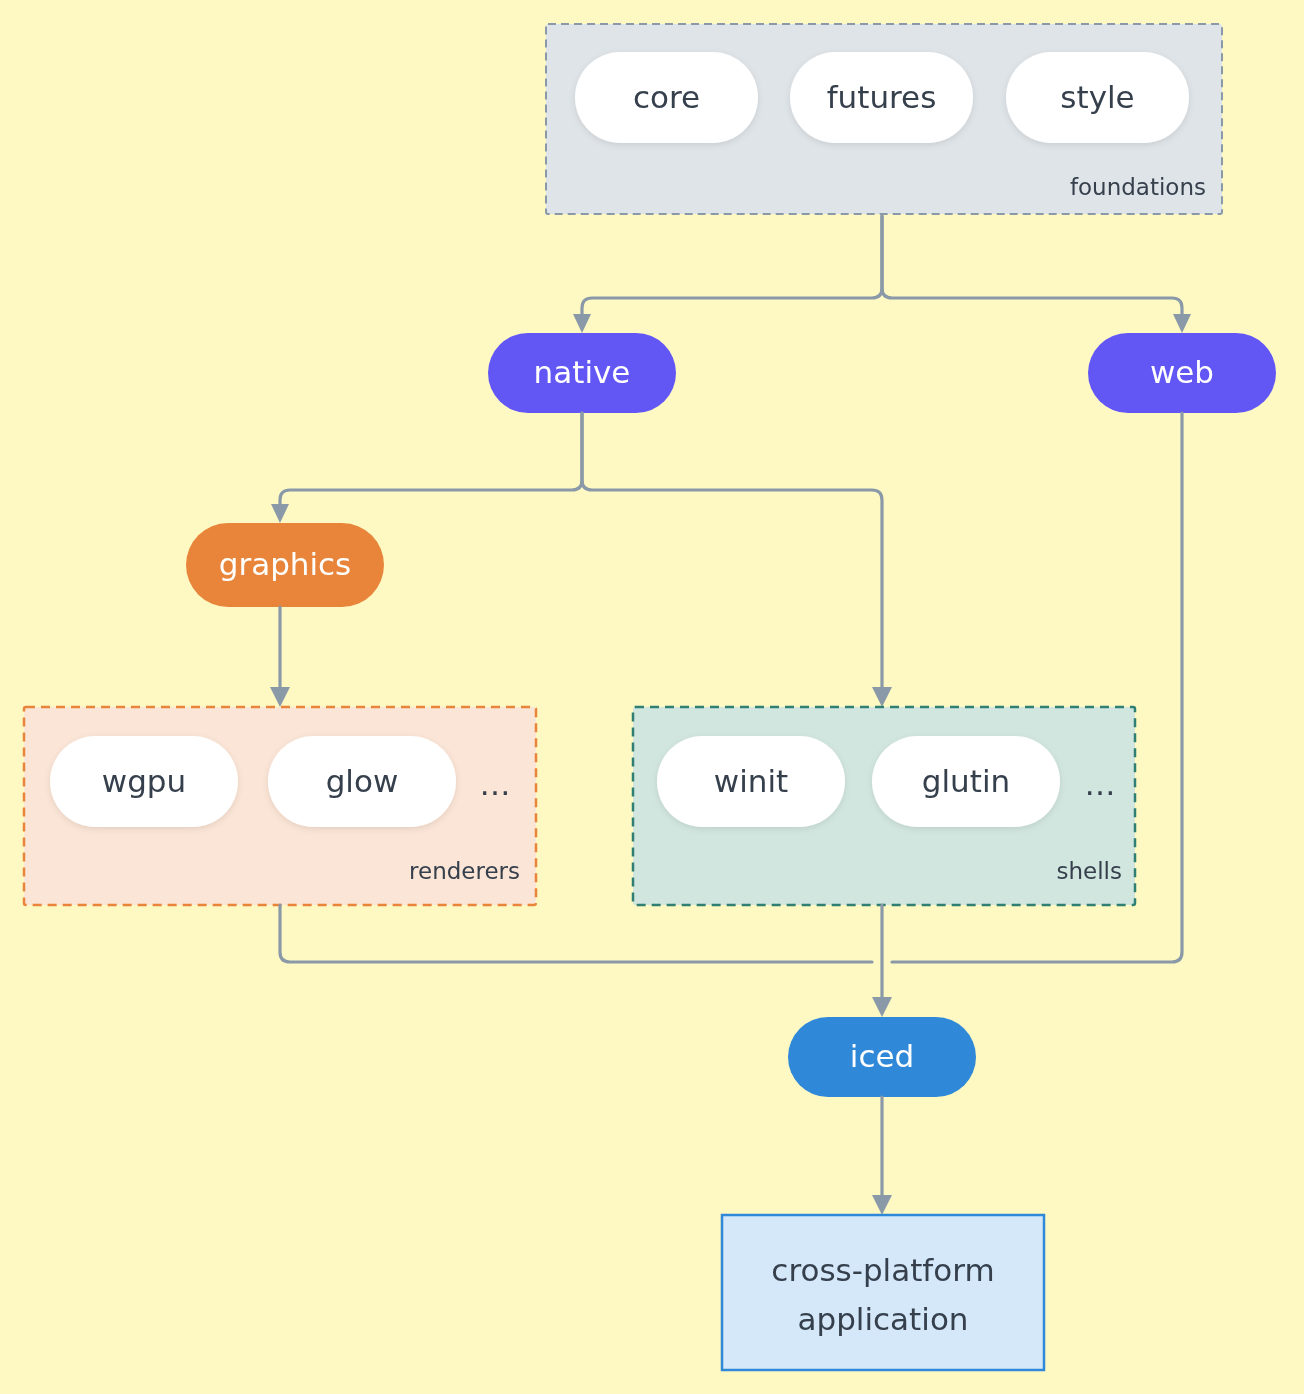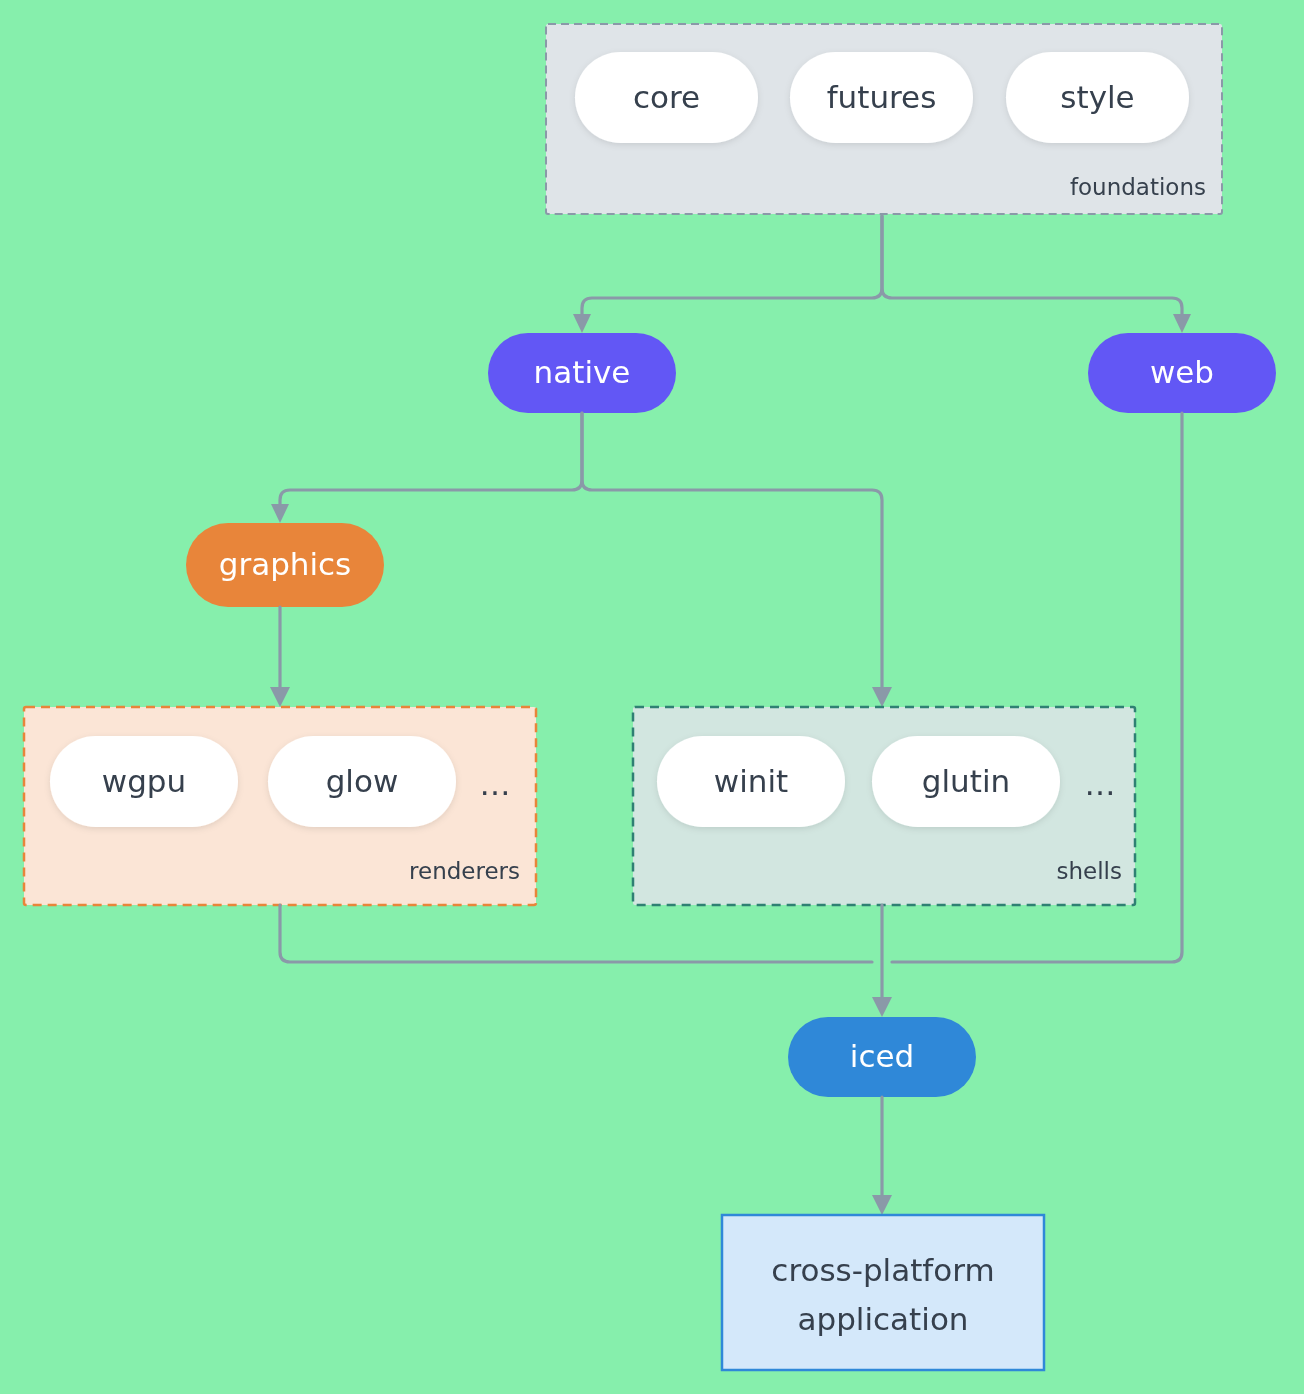--- a/index.html
+++ b/index.html
@@ -4,21 +4,21 @@
 <style>
   html, body {
     margin: 0;
     padding: 0;
     background: #000000;
   }
   #diagram-root {
     position: relative;
     width: 1304px;
     height: 1394px;
-    background: #86efac;
+    background: #fef9c3;
     font-family: "DejaVu Sans", sans-serif;
     overflow: hidden;
   }
   svg.layer {
     position: absolute;
     top: 0;
     left: 0;
     width: 1304px;
     height: 1394px;
   }

